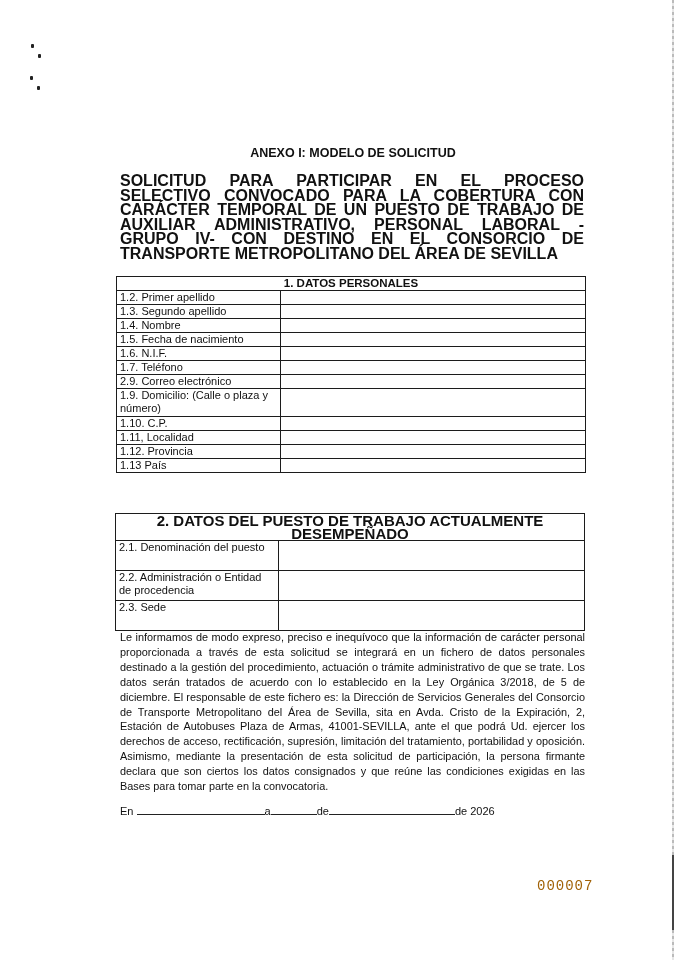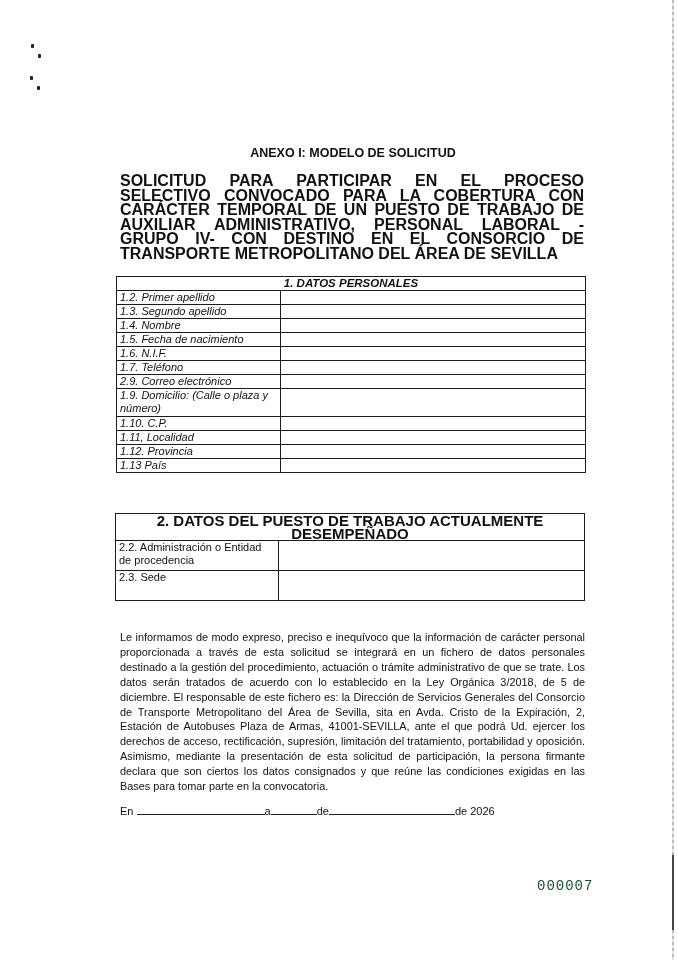--- a/index.html
+++ b/index.html
@@ -24,42 +24,42 @@
   }
 
   table.form {
     position: absolute; border-collapse: collapse; table-layout: fixed;
     font-size: 11px;
   }
   table.form td, table.form th {
     border: 1.4px solid #1c1c1c; padding: 0 3px; vertical-align: top; line-height: 13px;
   }
   table.form th { font-weight: bold; font-size: 11.5px; text-align: center; }
-  #t1 { left: 116px; top: 276px; width: 470px; font-style: italic; }
+  #t1 { left: 116px; top: 276px; width: 470px; }
   #t1 th { height: 13px; }
   #t1 td { height: 13px; }
   #t1 td.tall { height: 27px; }
   #t1 col.c1 { width: 164px; }
 
   #t2 { left: 115px; top: 513px; width: 470px; }
   #t2 th { height: 13px; font-size: 15px; }
   #t2 td { height: 29px; }
   #t2 col.c1 { width: 163px; }
 
   .privacy {
     position: absolute; left: 120px; top: 630px; width: 465px;
     font-size: 10.9px; line-height: 14.9px; text-align: justify;
   }
   .sign-line {
     position: absolute; left: 120px; top: 804px; font-size: 11px; white-space: nowrap;
   }
   .blank { display: inline-block; border-bottom: 1px solid #222; height: 10px; vertical-align: baseline; }
   .stamp {
     position: absolute; left: 537px; top: 878px; font-family: "Liberation Mono", monospace;
-    font-size: 14px; color: #14532d; letter-spacing: 1px;
+    font-size: 14px; color: #a16207; letter-spacing: 1px;
   }
 </style>
 </head>
 <body>
 
 <div class="page">
   <div class="speck" style="left:31px;top:44px;"></div>
   <div class="speck" style="left:38px;top:54px;"></div>
   <div class="speck" style="left:30px;top:76px;"></div>
   <div class="speck" style="left:37px;top:86px;"></div>
@@ -132,20 +132,24 @@
   <table class="form" id="t2">
     <colgroup>
         <col class="c1">
         <col>
       </colgroup>
     <tbody>
         <tr>
           <th colspan="2">2. DATOS DEL PUESTO DE TRABAJO ACTUALMENTE DESEMPEÑADO</th>
         </tr>
     <tr>
+          <td>2.1. Denominación del puesto</td>
+          <td></td>
+        </tr>
+    <tr>
           <td>2.2. Administración o Entidad de procedencia</td>
           <td></td>
         </tr>
     <tr>
           <td>2.3. Sede</td>
           <td></td>
         </tr>
   </tbody>
     </table>
 

